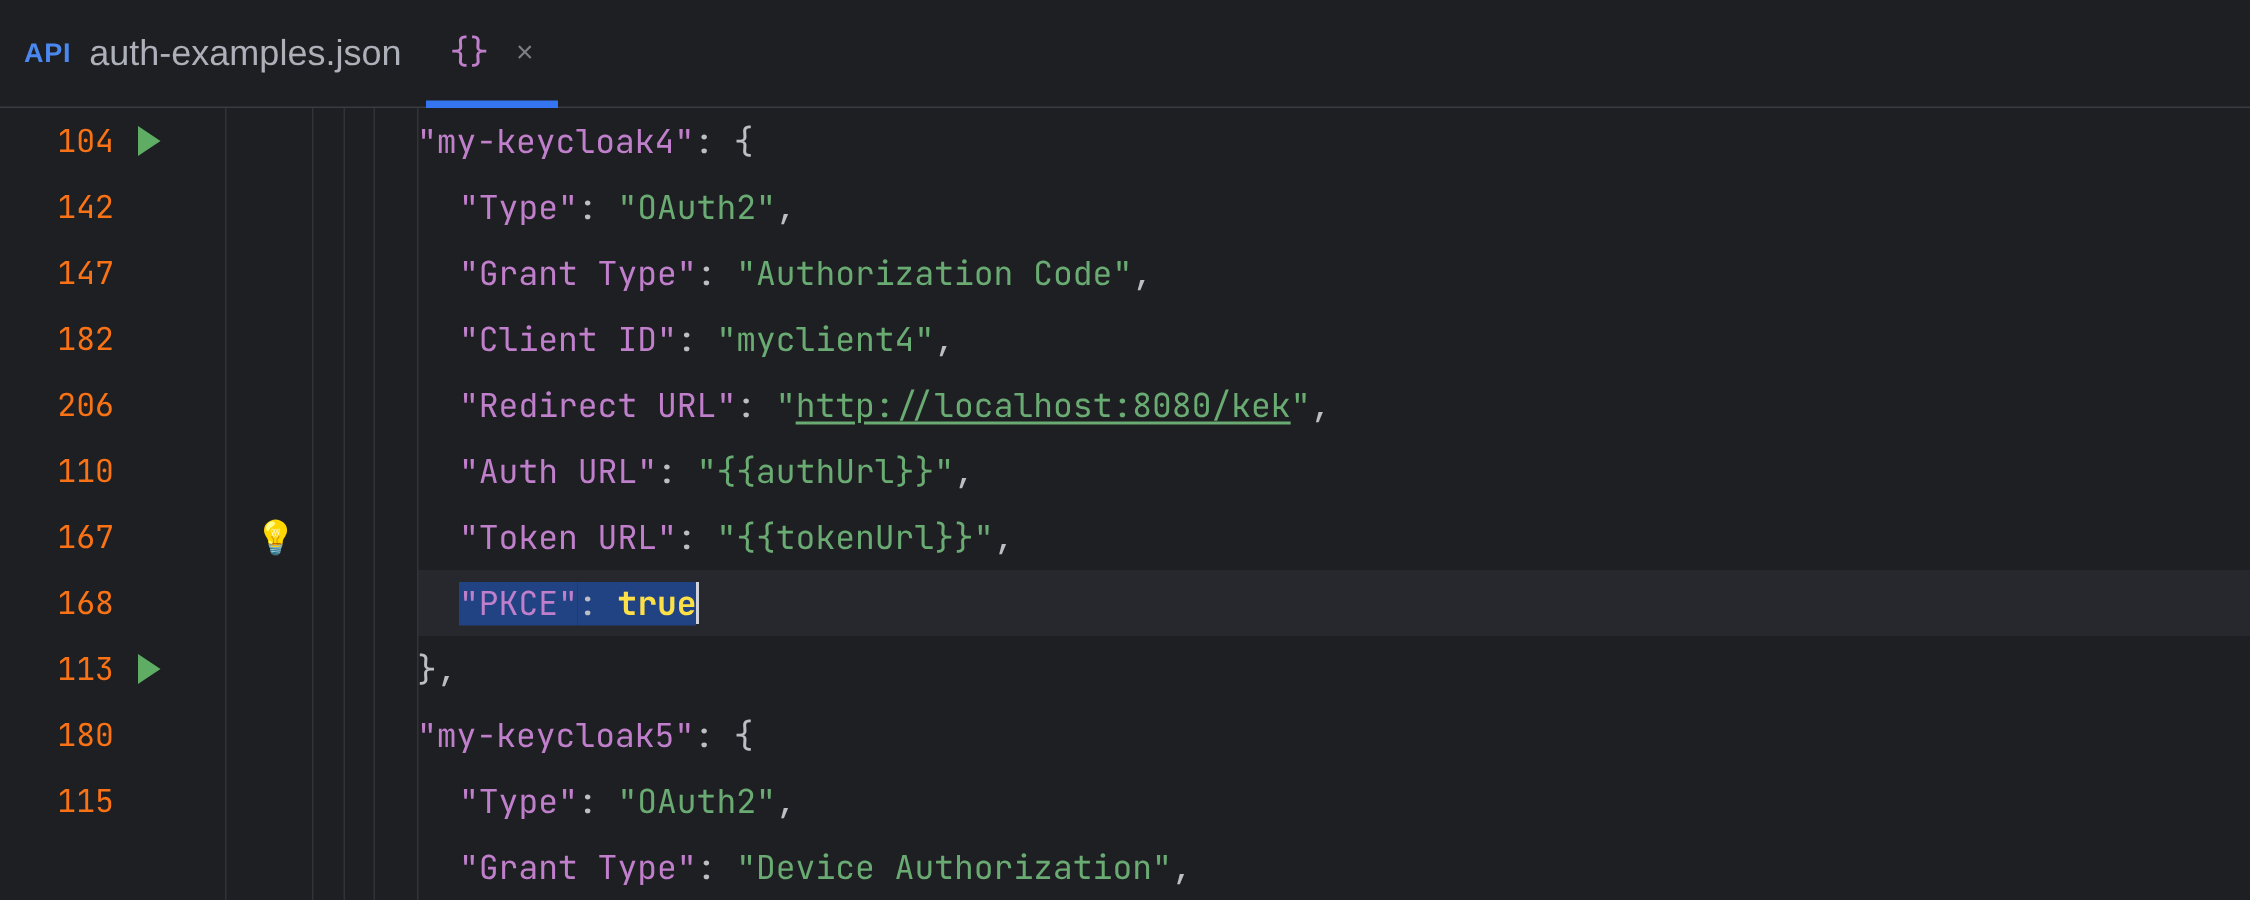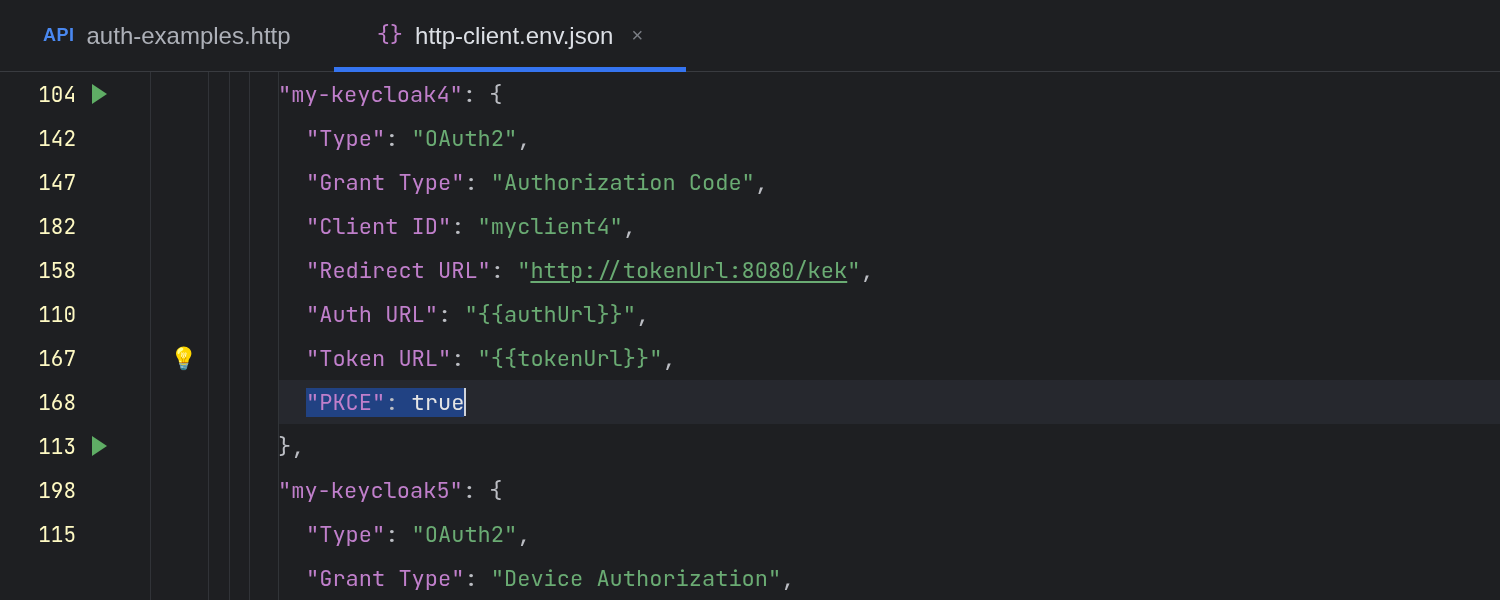--- a/index.html
+++ b/index.html
@@ -16,21 +16,21 @@
     height: 72px;
     align-items: stretch;
     border-bottom: 1px solid #393b40;
     background: #1e1f22;
     padding-left: 0;
   }
   .tab {
     display: flex;
     align-items: center;
     gap: 12px;
-    padding: 0 43px;
+    padding: 0 16px;
     font-family: -apple-system, "Segoe UI", sans-serif;
     font-size: 24px;
     color: #adb0b8;
     position: relative;
     cursor: pointer;
   }
   .tab.active { color: #dcdfe5; }
   .tab .underline {
     position: absolute;
     left: 0; right: 0; bottom: -1px;
@@ -72,21 +72,21 @@
   .fold-border-3 { position:absolute; top:0; bottom:0; left:229px; width:1px; background:#313338; }
   .gline {
     height: 44px;
     display: flex;
     align-items: center;
     position: relative;
   }
   .lineno {
     width: 82px;
     text-align: right;
-    color: #fef9c3;
+    color: #f97316;
     font-size: 21px;
     padding-right: 6px;
   }
   .run-tri {
     position: absolute;
     left: 92px;
     width: 0; height: 0;
     border-left: 15px solid #5fad65;
     border-top: 10px solid transparent;
     border-bottom: 10px solid transparent;
@@ -107,21 +107,21 @@
     display: flex;
     align-items: center;
     white-space: pre;
     position: relative;
   }
   .cline.hl { background: #26282e; }
   .ind { display:inline-block; }
   .tok-key   { color: #c07fcb; }
   .tok-str   { color: #6aab73; }
   .tok-punc  { color: #bcbec4; }
-  .tok-kw    { color: #e5e5e5; }
+  .tok-kw    { color: #fde047; font-weight: bold; }
   .tok-link  { color: #6aab73; text-decoration: underline; text-underline-offset: 3px; }
   .sel {
     background: #214283;
     padding: 0 0;
   }
   .caret {
     display:inline-block;
     width: 2px; height: 28px;
     background: #d0d3d9;
     vertical-align: middle;
@@ -133,25 +133,24 @@
     width: 1px;
     background: #313438;
   }
 </style>
 </head>
 <body>
 
 <div class="tabs" id="tabs">
     <div class="tab">
       <span class="api-icon">API</span>
-      <span>auth-examples.http</span>
+      <span>auth-examples.json</span>
     </div>
     <div class="tab active">
       <span class="json-icon">{}</span>
-      <span>http-client.env.json</span>
       <span class="close-x">×</span>
       <div class="underline"></div>
     </div>
   </div>
 
 <div class="editor">
   <div class="gutter" id="gutter">
     <div class="fold-border-1"></div>
     <div class="fold-border-2"></div>
     <div class="fold-border-3"></div>
@@ -162,49 +161,49 @@
       <div class="gline">
         <span class="lineno">142</span>
       </div>
       <div class="gline">
         <span class="lineno">147</span>
       </div>
       <div class="gline">
         <span class="lineno">182</span>
       </div>
       <div class="gline">
-        <span class="lineno">158</span>
+        <span class="lineno">206</span>
       </div>
       <div class="gline">
         <span class="lineno">110</span>
       </div>
       <div class="gline">
         <span class="lineno">167</span>
         <span class="bulb">💡</span>
       </div>
       <div class="gline">
         <span class="lineno">168</span>
       </div>
       <div class="gline">
         <span class="lineno">113</span>
         <span class="run-tri"></span>
       </div>
       <div class="gline">
-        <span class="lineno">198</span>
+        <span class="lineno">180</span>
       </div>
       <div class="gline">
         <span class="lineno">115</span>
       </div>
     </div>
   <div class="code" id="code">
       <div class="cline"><span class="guide" style="left: 0px;"></span><span class="ind" style="width: 0px;"></span><span class="tok-key">"my-keycloak4"</span><span class="tok-punc">: {</span></div>
       <div class="cline"><span class="guide" style="left: 0px;"></span><span class="ind" style="width: 28px;"></span><span class="tok-key">"Type"</span><span class="tok-punc">: </span><span class="tok-str">"OAuth2"</span><span class="tok-punc">,</span></div>
       <div class="cline"><span class="guide" style="left: 0px;"></span><span class="ind" style="width: 28px;"></span><span class="tok-key">"Grant Type"</span><span class="tok-punc">: </span><span class="tok-str">"Authorization Code"</span><span class="tok-punc">,</span></div>
       <div class="cline"><span class="guide" style="left: 0px;"></span><span class="ind" style="width: 28px;"></span><span class="tok-key">"Client ID"</span><span class="tok-punc">: </span><span class="tok-str">"myclient4"</span><span class="tok-punc">,</span></div>
-      <div class="cline"><span class="guide" style="left: 0px;"></span><span class="ind" style="width: 28px;"></span><span class="tok-key">"Redirect URL"</span><span class="tok-punc">: </span><span class="tok-str">"</span><span class="tok-link">http://tokenUrl:8080/kek</span><span class="tok-str">"</span><span class="tok-punc">,</span></div>
+      <div class="cline"><span class="guide" style="left: 0px;"></span><span class="ind" style="width: 28px;"></span><span class="tok-key">"Redirect URL"</span><span class="tok-punc">: </span><span class="tok-str">"</span><span class="tok-link">http://localhost:8080/kek</span><span class="tok-str">"</span><span class="tok-punc">,</span></div>
       <div class="cline"><span class="guide" style="left: 0px;"></span><span class="ind" style="width: 28px;"></span><span class="tok-key">"Auth URL"</span><span class="tok-punc">: </span><span class="tok-str">"{{authUrl}}"</span><span class="tok-punc">,</span></div>
       <div class="cline"><span class="guide" style="left: 0px;"></span><span class="ind" style="width: 28px;"></span><span class="tok-key">"Token URL"</span><span class="tok-punc">: </span><span class="tok-str">"{{tokenUrl}}"</span><span class="tok-punc">,</span></div>
       <div class="cline hl"><span class="guide" style="left: 0px;"></span><span class="ind" style="width: 28px;"></span><span class="tok-key sel">"PKCE"</span><span class="tok-punc sel">: </span><span class="tok-kw sel">true</span><span class="caret"></span></div>
       <div class="cline"><span class="guide" style="left: 0px;"></span><span class="ind" style="width: 0px;"></span><span class="tok-punc">},</span></div>
       <div class="cline"><span class="guide" style="left: 0px;"></span><span class="ind" style="width: 0px;"></span><span class="tok-key">"my-keycloak5"</span><span class="tok-punc">: {</span></div>
       <div class="cline"><span class="guide" style="left: 0px;"></span><span class="ind" style="width: 28px;"></span><span class="tok-key">"Type"</span><span class="tok-punc">: </span><span class="tok-str">"OAuth2"</span><span class="tok-punc">,</span></div>
       <div class="cline"><span class="guide" style="left: 0px;"></span><span class="ind" style="width: 28px;"></span><span class="tok-key">"Grant Type"</span><span class="tok-punc">: </span><span class="tok-str">"Device Authorization"</span><span class="tok-punc">,</span></div>
     </div>
 </div>
 

